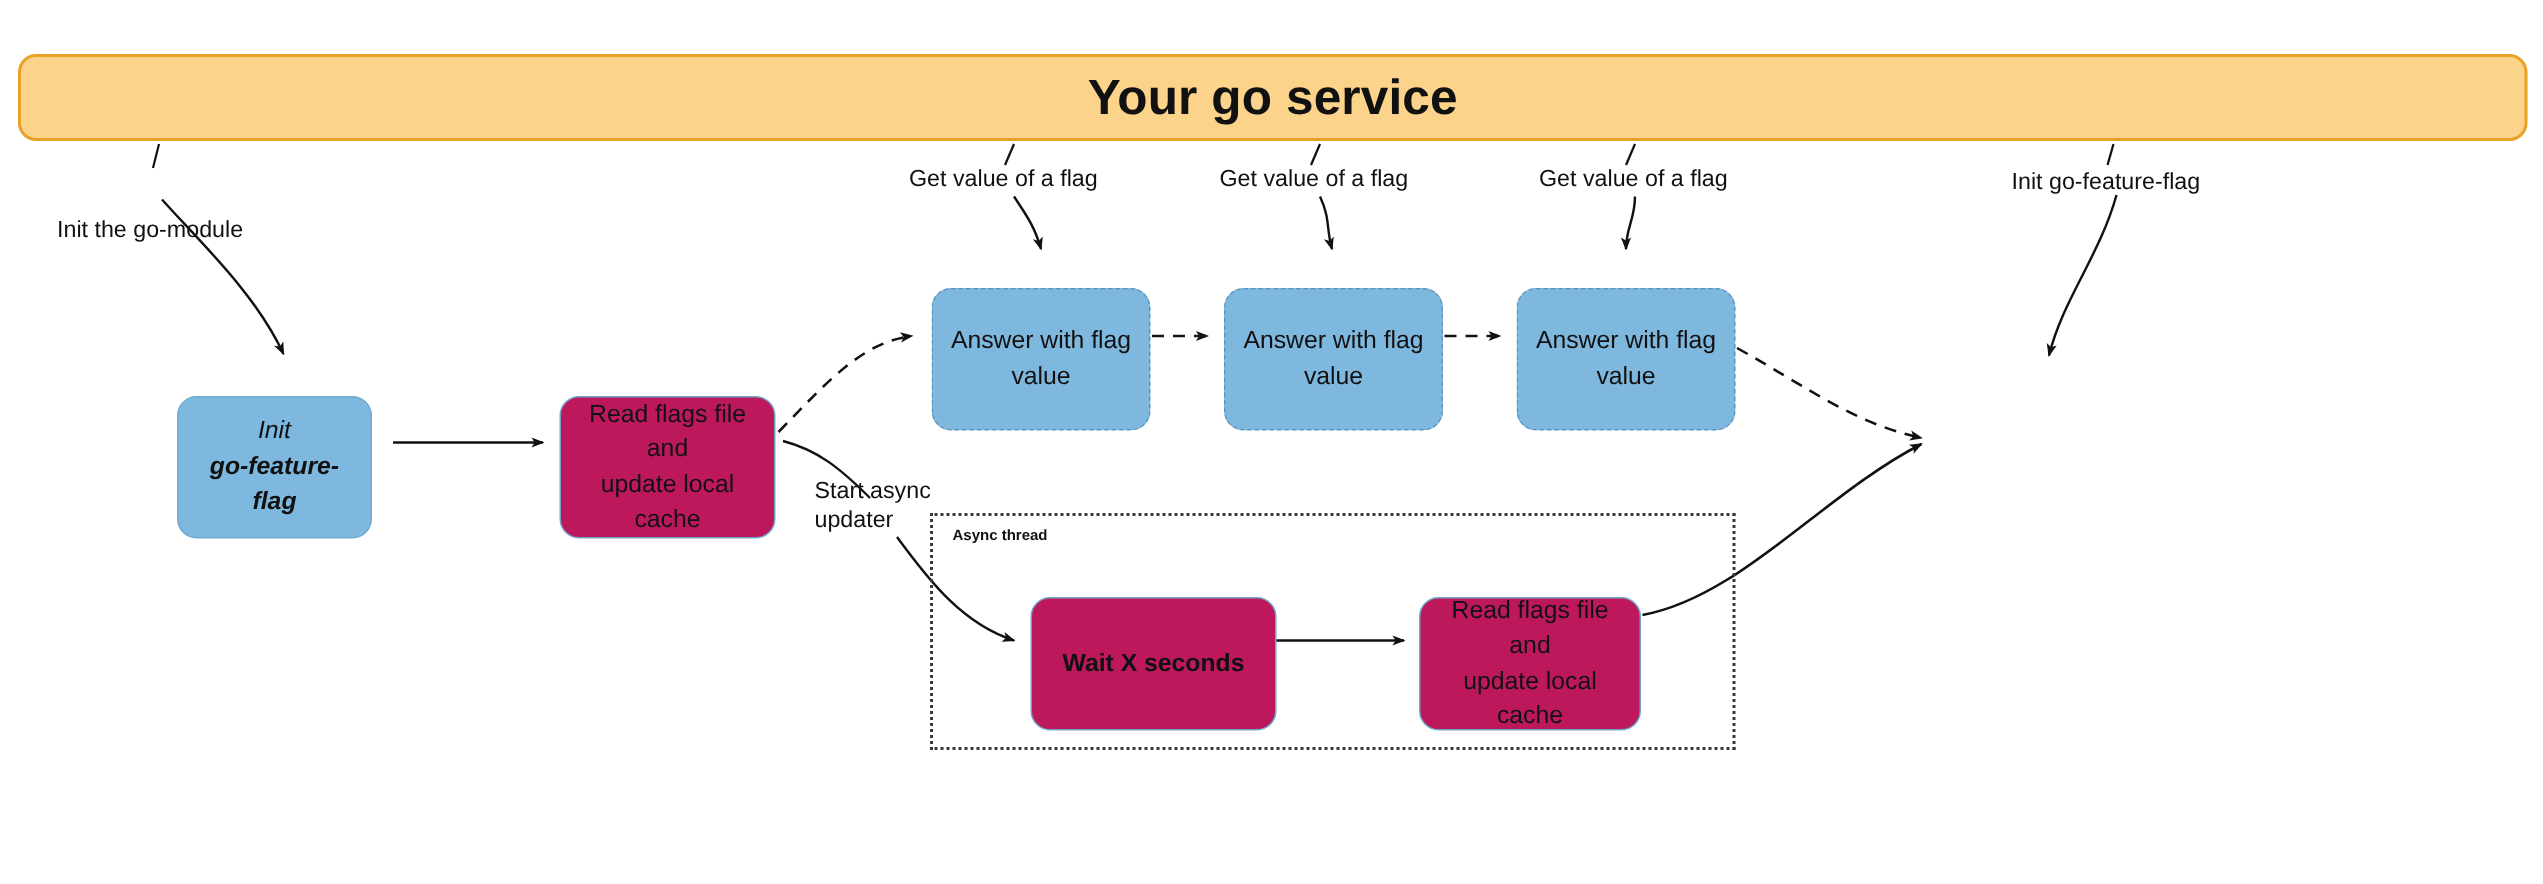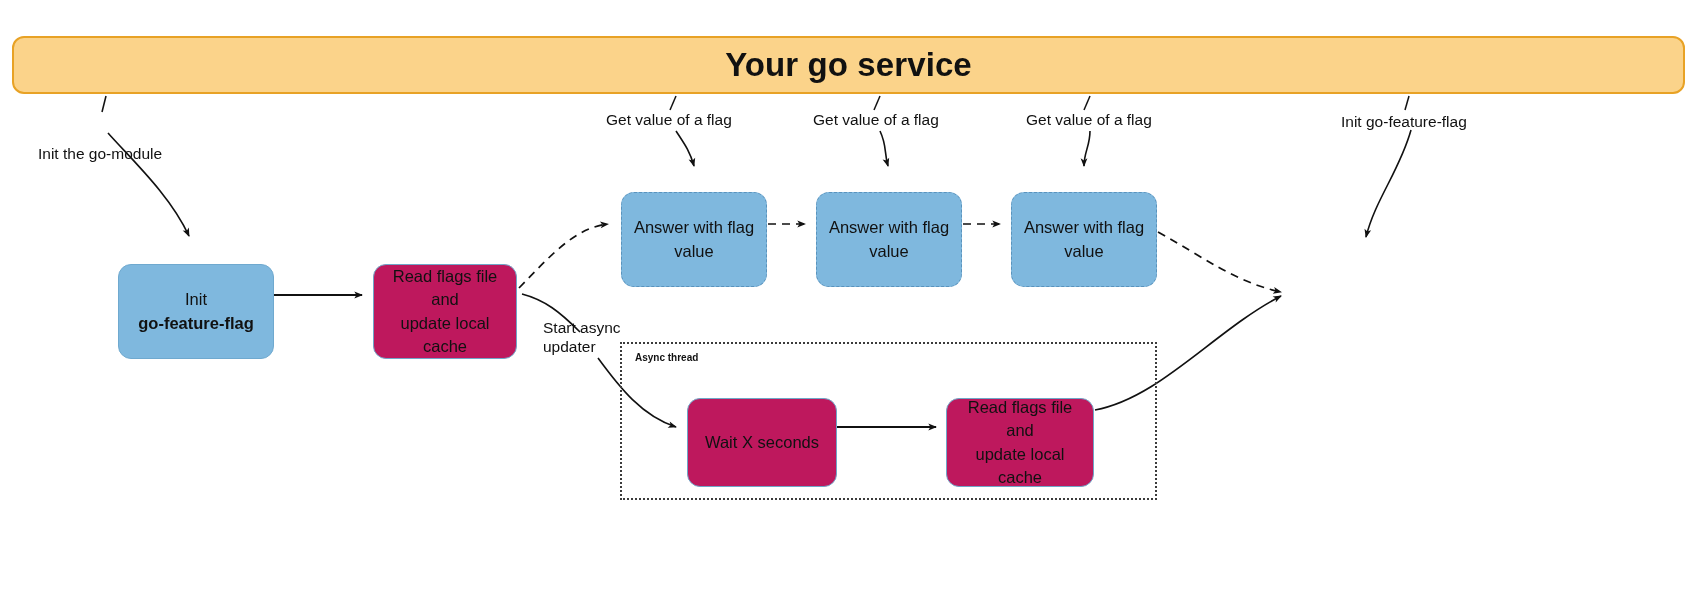--- a/index.html
+++ b/index.html
@@ -47,27 +47,27 @@
   .node--dashed{
     background:#7FB8DE;
     border:1.6px dashed #5A93BD;
   }
   .node--light{
     background:#be185d;
     border:1.6px solid #6FA6C8;
   }
 
   
-  #node-init      {left:118px; top:248px; width:156px; height:95px;}
+  #node-init      {left:118px; top:248px; width:130px; height:95px;font-style:italic;}
   #node-readflags {left:373px; top:248px; width:144px; height:95px;}
   #node-answer-1  {left:621px; top:176px; width:146px; height:95px;}
   #node-answer-2  {left:816px; top:176px; width:146px; height:95px;}
   #node-answer-3  {left:1011px;top:176px; width:146px; height:95px;}
   #node-close     {left:1293px;top:248px; width:145px; height:91px;}
-  #node-wait      {left:687px; top:382px; width:150px; height:89px;}
+  #node-wait      {left:687px; top:382px; width:164px; height:89px;font-weight:bold;}
   #node-readflags2{left:946px; top:382px; width:148px; height:89px;}
 
   
   .async-container{
     position:absolute;
     left:620px;top:342px;width:537px;height:158px;
     box-sizing:border-box;
     border:2.5px dotted #3b3b3b;
     background:transparent;
   }

